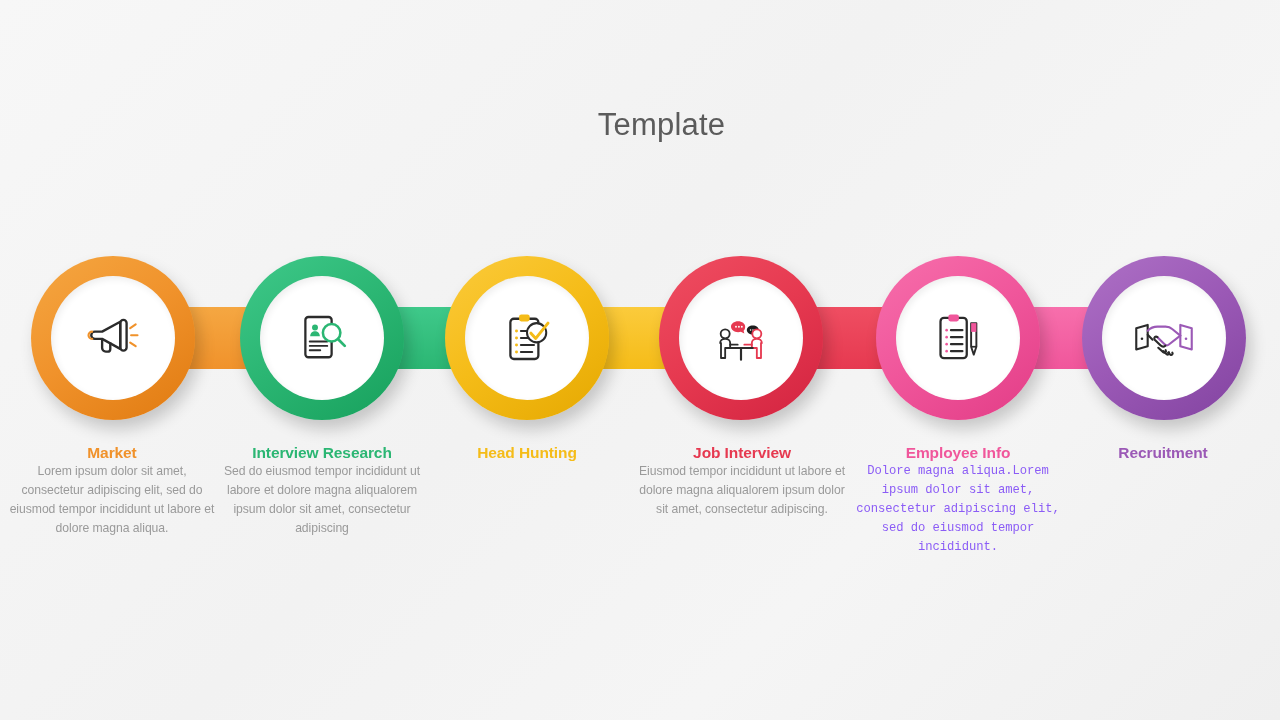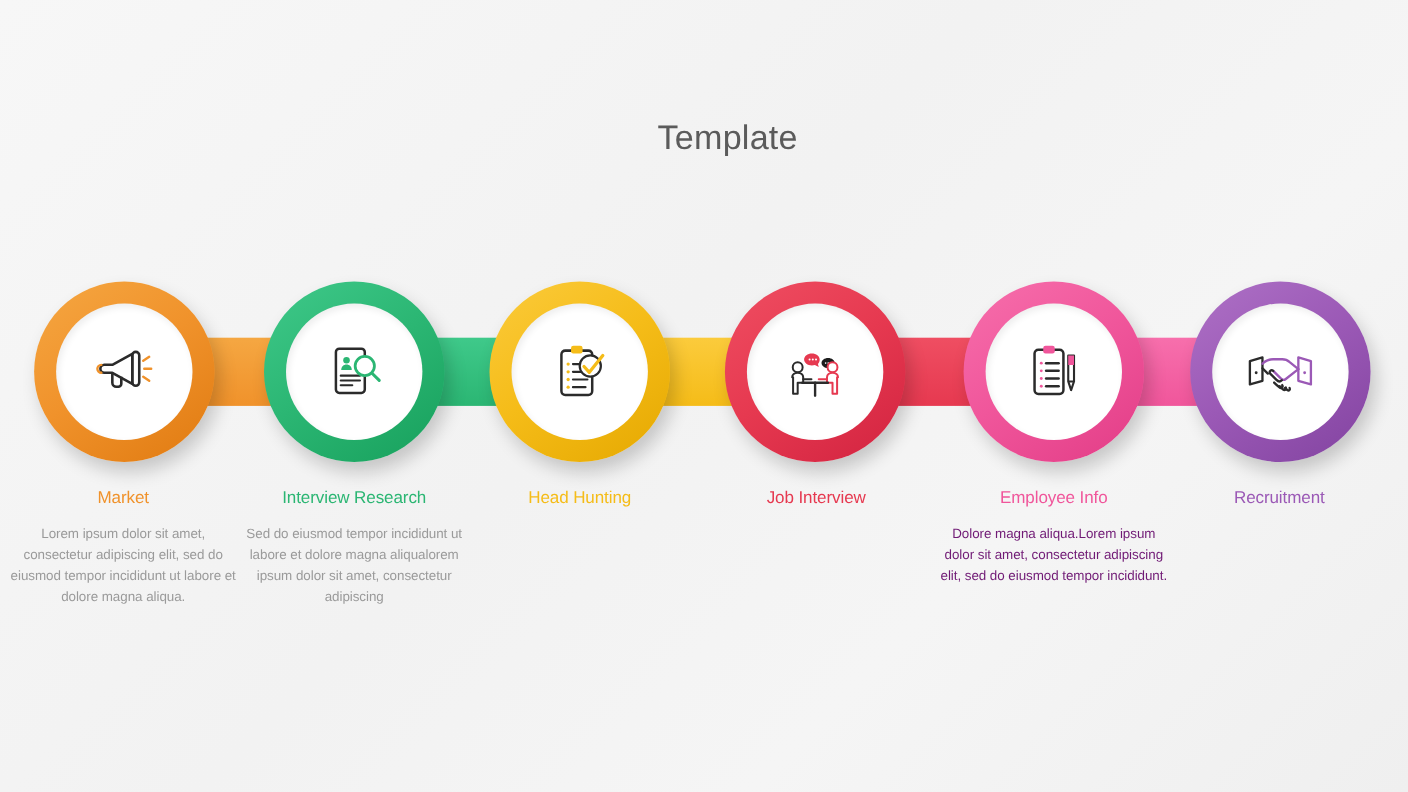--- a/index.html
+++ b/index.html
@@ -44,22 +44,21 @@
     box-shadow: inset 2px 3px 7px rgba(0,0,0,0.07);
   }
   .icon-wrap {
     position:absolute; left:0; top:0; width:164px; height:164px;
     display:flex; align-items:center; justify-content:center;
   }
 
   
   .caption { position:absolute; width:212px; text-align:center; }
   .cap-title {
-    font-size:15.5px; font-weight:normal; letter-spacing:-0.1px;
-    margin-bottom:14px;
+    font-size:15.5px; font-weight:bold; letter-spacing:-0.1px;
   }
   .cap-desc {
     font-size:12.2px; color:#9a9a9a; line-height:1.55; letter-spacing:-0.05px;
   }
 </style>
 </head>
 <body>
 
 <div id="title-block">
   <div id="sub-title">Template</div>
@@ -206,21 +205,22 @@
     </div>
     <div class="caption" style="left: 216px; top: 444px;">
       <div class="cap-title" style="color:#2BB673;">Interview Research</div>
      <div class="cap-desc" style="color:#9a9a9a;">Sed do eiusmod tempor incididunt ut labore et dolore magna aliqualorem ipsum dolor sit amet, consectetur adipiscing</div>
     </div>
     <div class="caption" style="left: 421px; top: 444px;">
       <div class="cap-title" style="color:#F5BC18;">Head Hunting</div>
     </div>
     <div class="caption" style="left: 636px; top: 444px;">
       <div class="cap-title" style="color:#E63950;">Job Interview</div>
+     <div class="cap-desc" style="color:#9a9a9a;">Eiusmod tempor incididunt ut labore et dolore magna aliqualorem ipsum dolor sit amet, consectetur adipiscing.</div>
     </div>
     <div class="caption" style="left: 852px; top: 444px;">
       <div class="cap-title" style="color:#F0569B;">Employee Info</div>
-     <div class="cap-desc" style="color:#701a75;">Dolore magna aliqua.Lorem ipsum dolor sit amet, consectetur adipiscing elit, sed do eiusmod tempor incididunt.</div>
+     <div class="cap-desc" style="color:#8b5cf6;font-family:Liberation Mono, monospace;">Dolore magna aliqua.Lorem ipsum dolor sit amet, consectetur adipiscing elit, sed do eiusmod tempor incididunt.</div>
     </div>
     <div class="caption" style="left: 1057px; top: 444px;">
       <div class="cap-title" style="color:#9B59B6;">Recruitment</div>
     </div>
   </div>
 
 </body></html>

